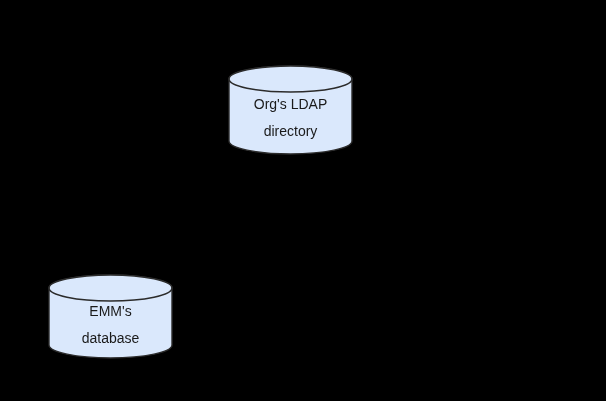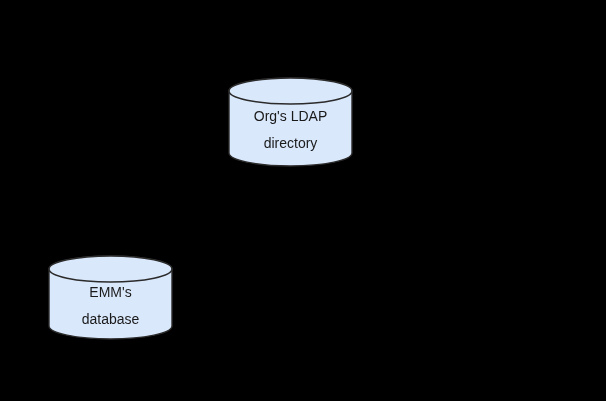--- a/index.html
+++ b/index.html
@@ -37,30 +37,30 @@
     text-anchor: middle;
     dominant-baseline: middle;
     white-space: pre;
   }
 </style>
 </head>
 <body>
 
 <div id="canvas">
 
-  <div class="db-node" id="node-ldap" style="left: 229px; top: 78px;">
+  <div class="db-node" id="node-ldap" style="left: 229px; top: 66px;">
     <svg class="db-svg" id="svg-ldap" xmlns="http://www.w3.org/2000/svg" width="123" height="88" viewBox="0 0 123 88">
       <path class="cyl-body" id="body-ldap" d="M 0,13 L 0,75 A 61.5,13 0 0 0 123,75 L 123,13 A 61.5,13 0 0 0 0,13 Z" fill="#dae8fc" stroke="#2b2b2b" stroke-width="1.4" stroke-linejoin="round"></path>
       <path class="cyl-top" id="top-ldap" d="M 0,13 A 61.5,13 0 0 1 123,13 A 61.5,13 0 0 1 0,13 Z" fill="#dae8fc" stroke="#2b2b2b" stroke-width="1.6"></path>
       <text class="db-label" id="l1-ldap" x="61.5" y="39.5" fill="#1a1a1a">Org's LDAP</text>
       <text class="db-label" id="l2-ldap" x="61.5" y="66.5" fill="#1a1a1a">directory</text>
     </svg>
   </div>
 
-  <div class="db-node" id="node-emm" style="left: 49px; top: 256px;">
+  <div class="db-node" id="node-emm" style="left: 49px; top: 275px;">
     <svg class="db-svg" id="svg-emm" xmlns="http://www.w3.org/2000/svg" width="123" height="83" viewBox="0 0 123 83">
       <path class="cyl-body" id="body-emm" d="M 0,13 L 0,70 A 61.5,13 0 0 0 123,70 L 123,13 A 61.5,13 0 0 0 0,13 Z" fill="#dae8fc" stroke="#2b2b2b" stroke-width="1.4" stroke-linejoin="round"></path>
       <path class="cyl-top" id="top-emm" d="M 0,13 A 61.5,13 0 0 1 123,13 A 61.5,13 0 0 1 0,13 Z" fill="#dae8fc" stroke="#2b2b2b" stroke-width="1.6"></path>
       <text class="db-label" id="l1-emm" x="61.5" y="37" fill="#1a1a1a">EMM's</text>
       <text class="db-label" id="l2-emm" x="61.5" y="64" fill="#1a1a1a">database</text>
     </svg>
   </div>
 
 
 </div>

